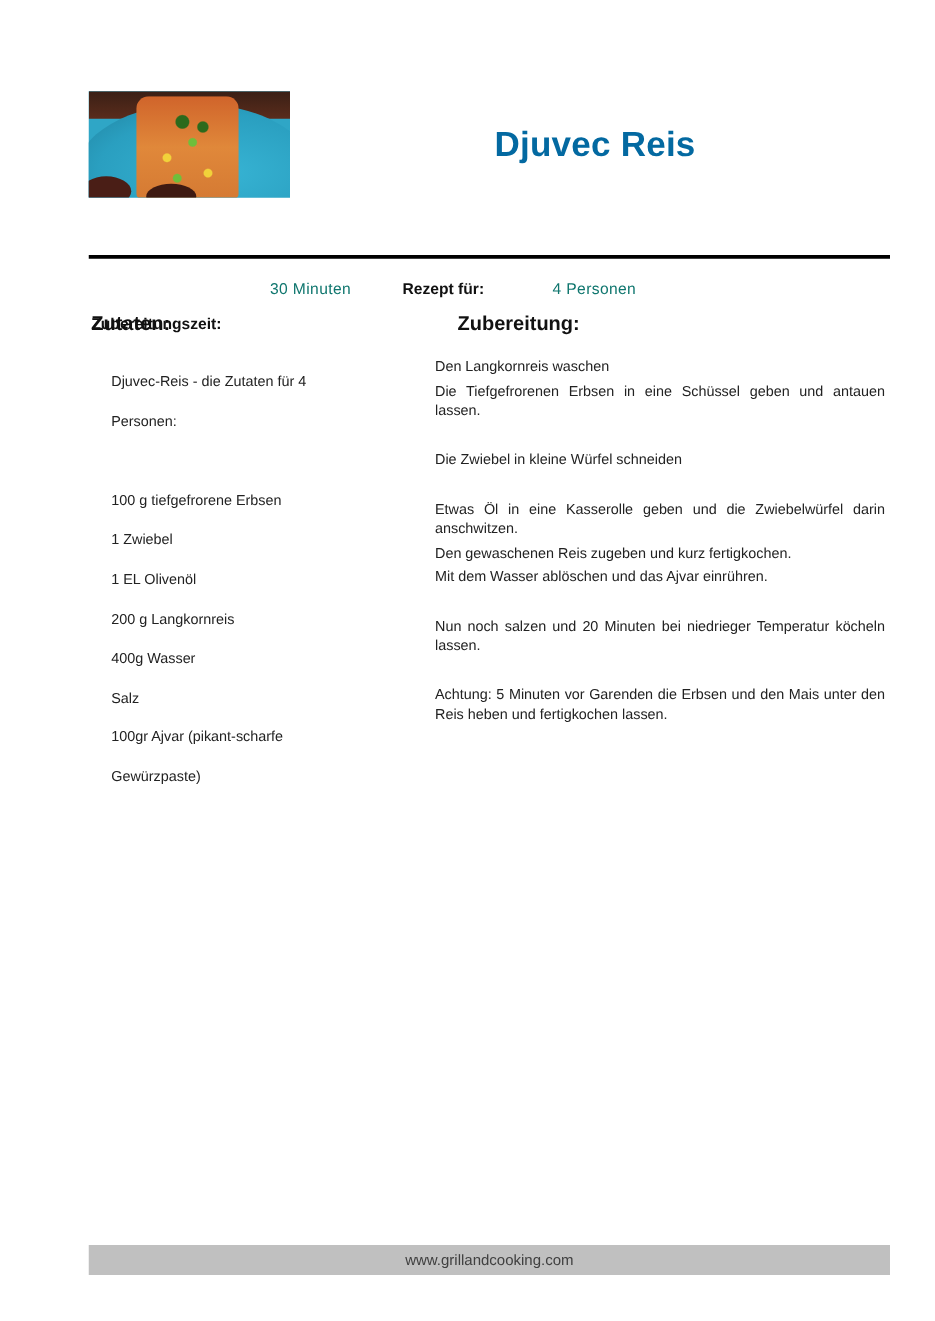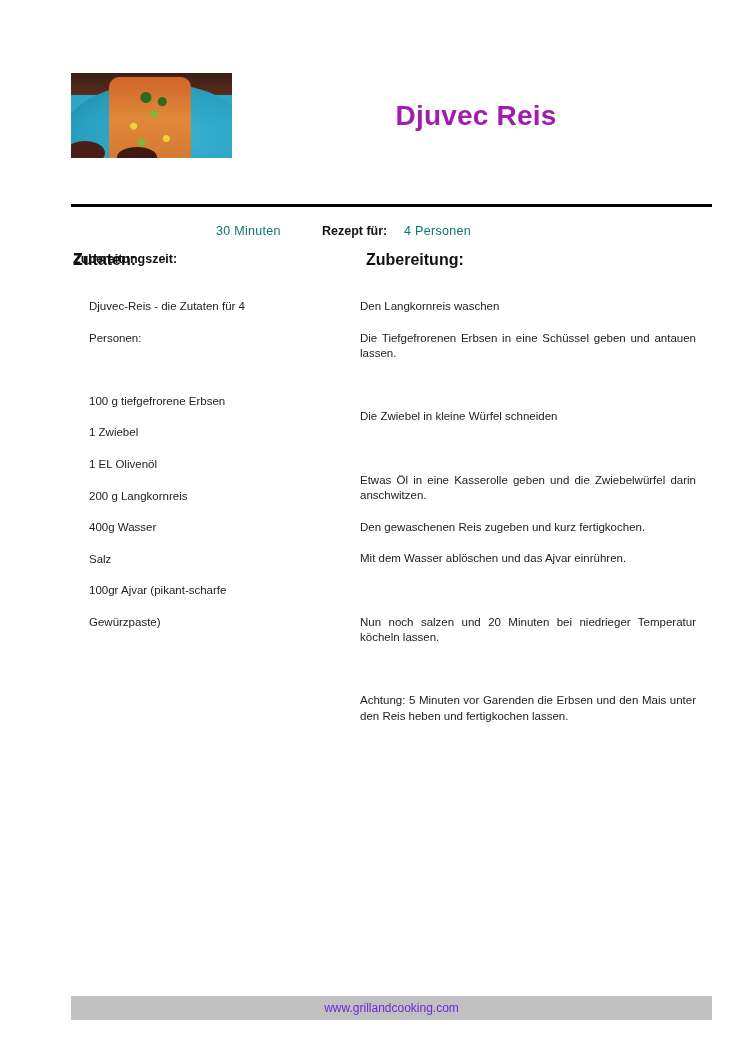--- a/index.html
+++ b/index.html
@@ -17,58 +17,58 @@
                    radial-gradient(circle at 55% 45%, #6fbf3b 0 3px, transparent 4px),
                    radial-gradient(circle at 70% 75%, #f1d23a 0 3px, transparent 4px),
                    radial-gradient(circle at 40% 80%, #6fbf3b 0 3px, transparent 4px),
                    radial-gradient(circle at 65% 30%, #2c6a1c 0 4px, transparent 5px),
                    radial-gradient(circle at 45% 25%, #2c6a1c 0 5px, transparent 6px),
                    linear-gradient(180deg,#d0642b,#e0883a 50%,#d57a33); }
   .photo .meat1 { position:absolute; left:-6px; top:68px; width:40px; height:24px; border-radius:50%; background:#4a1e16; }
   .photo .meat2 { position:absolute; left:46px; top:74px; width:40px; height:20px; border-radius:50%; background:#3e1a12; }
 
   .title { position:absolute; left:300px; top:100px; width:352px; text-align:center;
-           font-size:28px; font-weight:bold; color:#a21caf; letter-spacing:0.2px; }
+           font-size:28px; font-weight:bold; color:#0369a1; letter-spacing:0.2px; }
   .rule { position:absolute; left:71px; top:204px; width:641px; height:3px; background:#000; }
 
   .meta-label { position:absolute; font-size:12.5px; font-weight:bold; top:224px; }
   .meta-value { position:absolute; font-size:12.5px; top:224px; letter-spacing:0.3px; color:#0f766e; }
 
   .section-h { position:absolute; font-size:16px; font-weight:bold; top:251px; }
 
   .ingredients { position:absolute; left:73px; top:283px; width:200px; font-size:11.5px; line-height:15.6px; color:#222; }
   .ingredients p { margin:16px; }
   .ingredients .gap { height:15.6px; }
 
   .steps { position:absolute; left:322px; top:283px; width:390px; font-size:11.5px; line-height:15.6px; color:#222; }
-  .steps p { margin:16px; text-align:justify;padding-left:22px; }
+  .steps p { margin:4px; text-align:justify;padding-left:22px; }
   .steps .gap { height:15.6px; }
 
   .footer { position:absolute; left:71px; top:996px; width:641px; height:24px; background:#c0c0c0;
-            display:flex; align-items:center; justify-content:center; font-size:12px; color:#6d28d9; }
+            display:flex; align-items:center; justify-content:center; font-size:12px; color:#404040; }
 </style>
 </head>
 <body>
 
 <div class="photo" title="Djuvec-Reis auf blauem Teller">
   <div class="bg-top"></div>
   <div class="plate"></div>
   <div class="rice"></div>
   <div class="meat1"></div>
   <div class="meat2"></div>
 </div>
 
 <div class="title">Djuvec Reis</div>
 
 <div class="rule"></div>
 
 <div class="meta-label" style="left:73px;margin-top:28px;">Zubereitungszeit:</div>
 <div class="meta-value" style="left:216px;">30 Minuten</div>
 <div class="meta-label" style="left:322px;text-align:center;">Rezept für:</div>
-<div class="meta-value" style="left:404px;">4 Personen</div>
+<div class="meta-value" style="left:442px;">4 Personen</div>
 
 <div class="section-h" style="left:73px;">Zutaten:</div>
 <div class="section-h" style="left:322px;margin-left:44px;">Zubereitung:</div>
 
 <div class="ingredients">
   <p>Djuvec-Reis - die Zutaten für 4</p>
   <p>Personen:</p>
   <div class="gap"></div>
   <p>100 g tiefgefrorene Erbsen</p>
   <p>1 Zwiebel</p>

